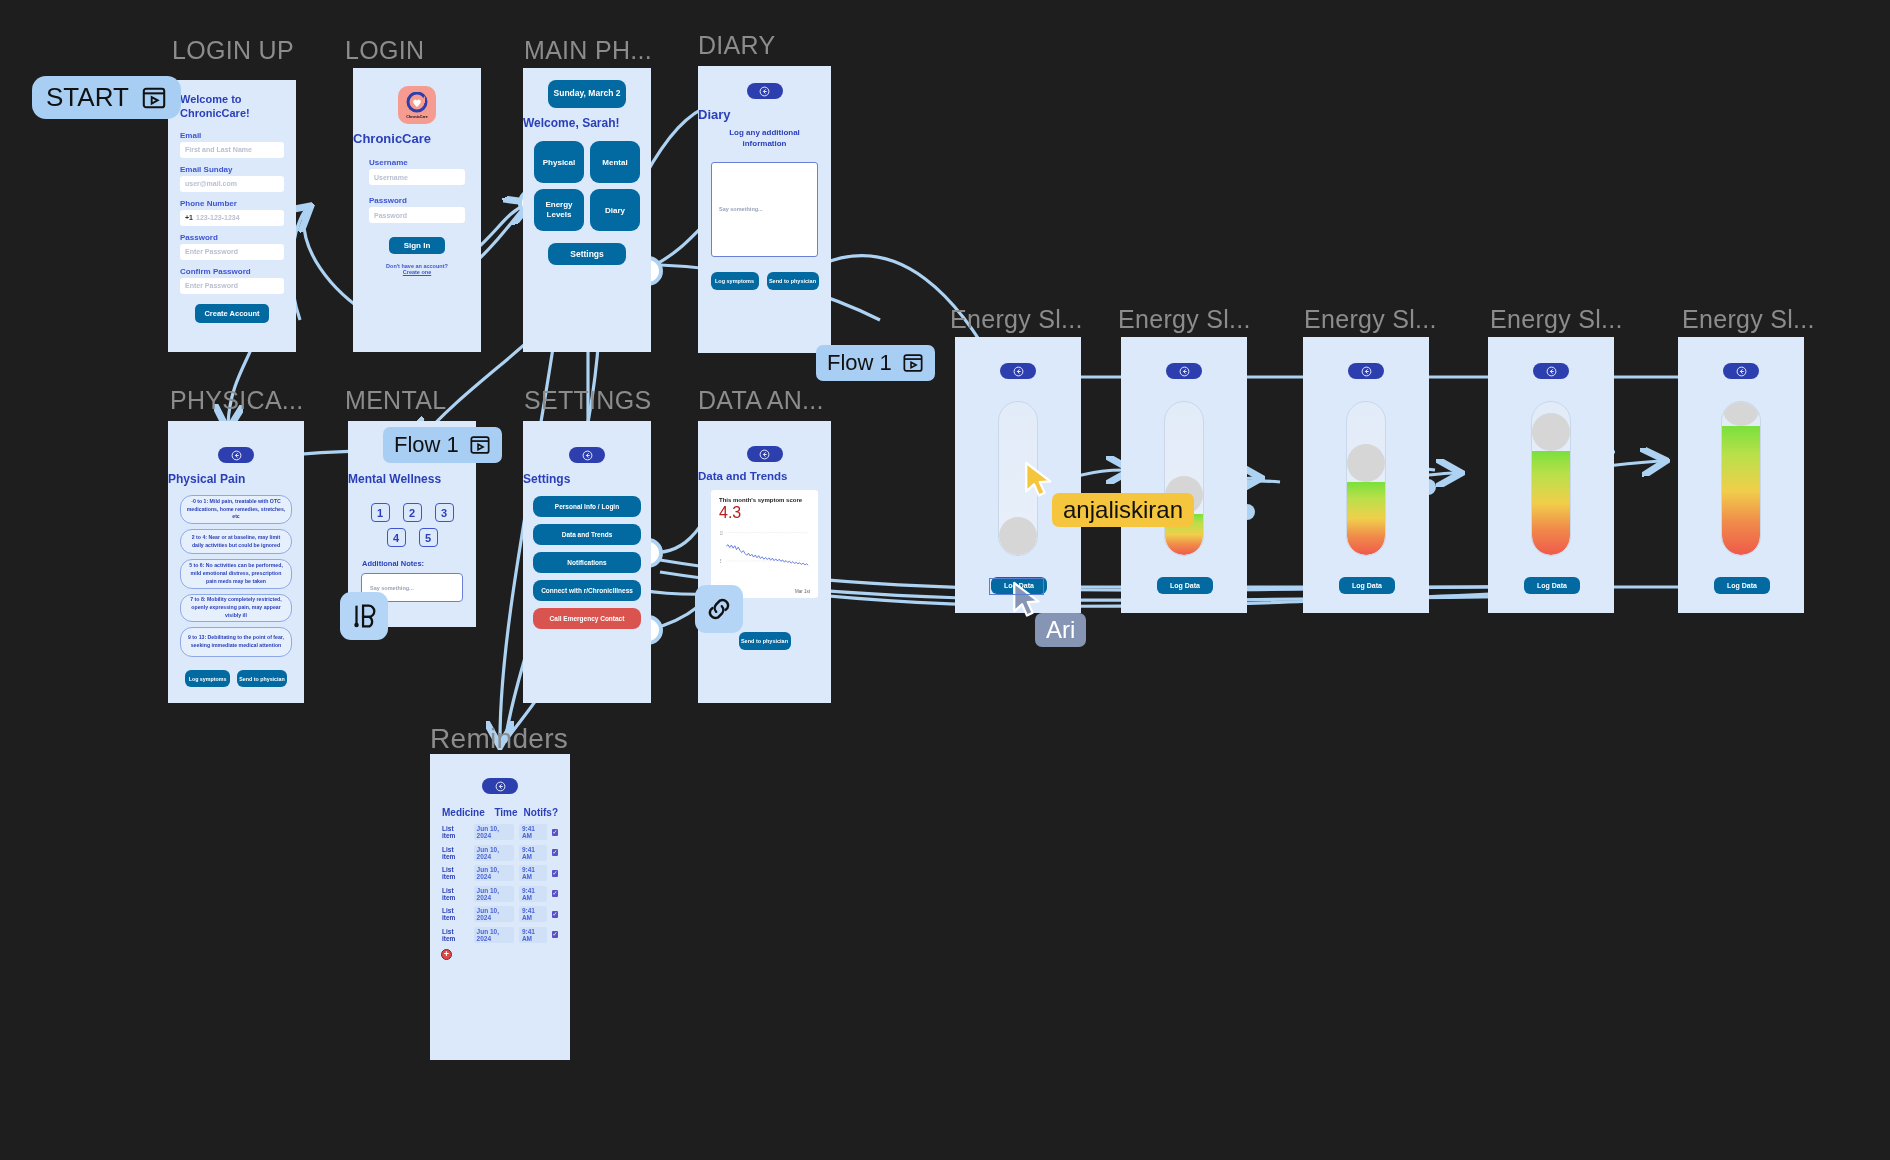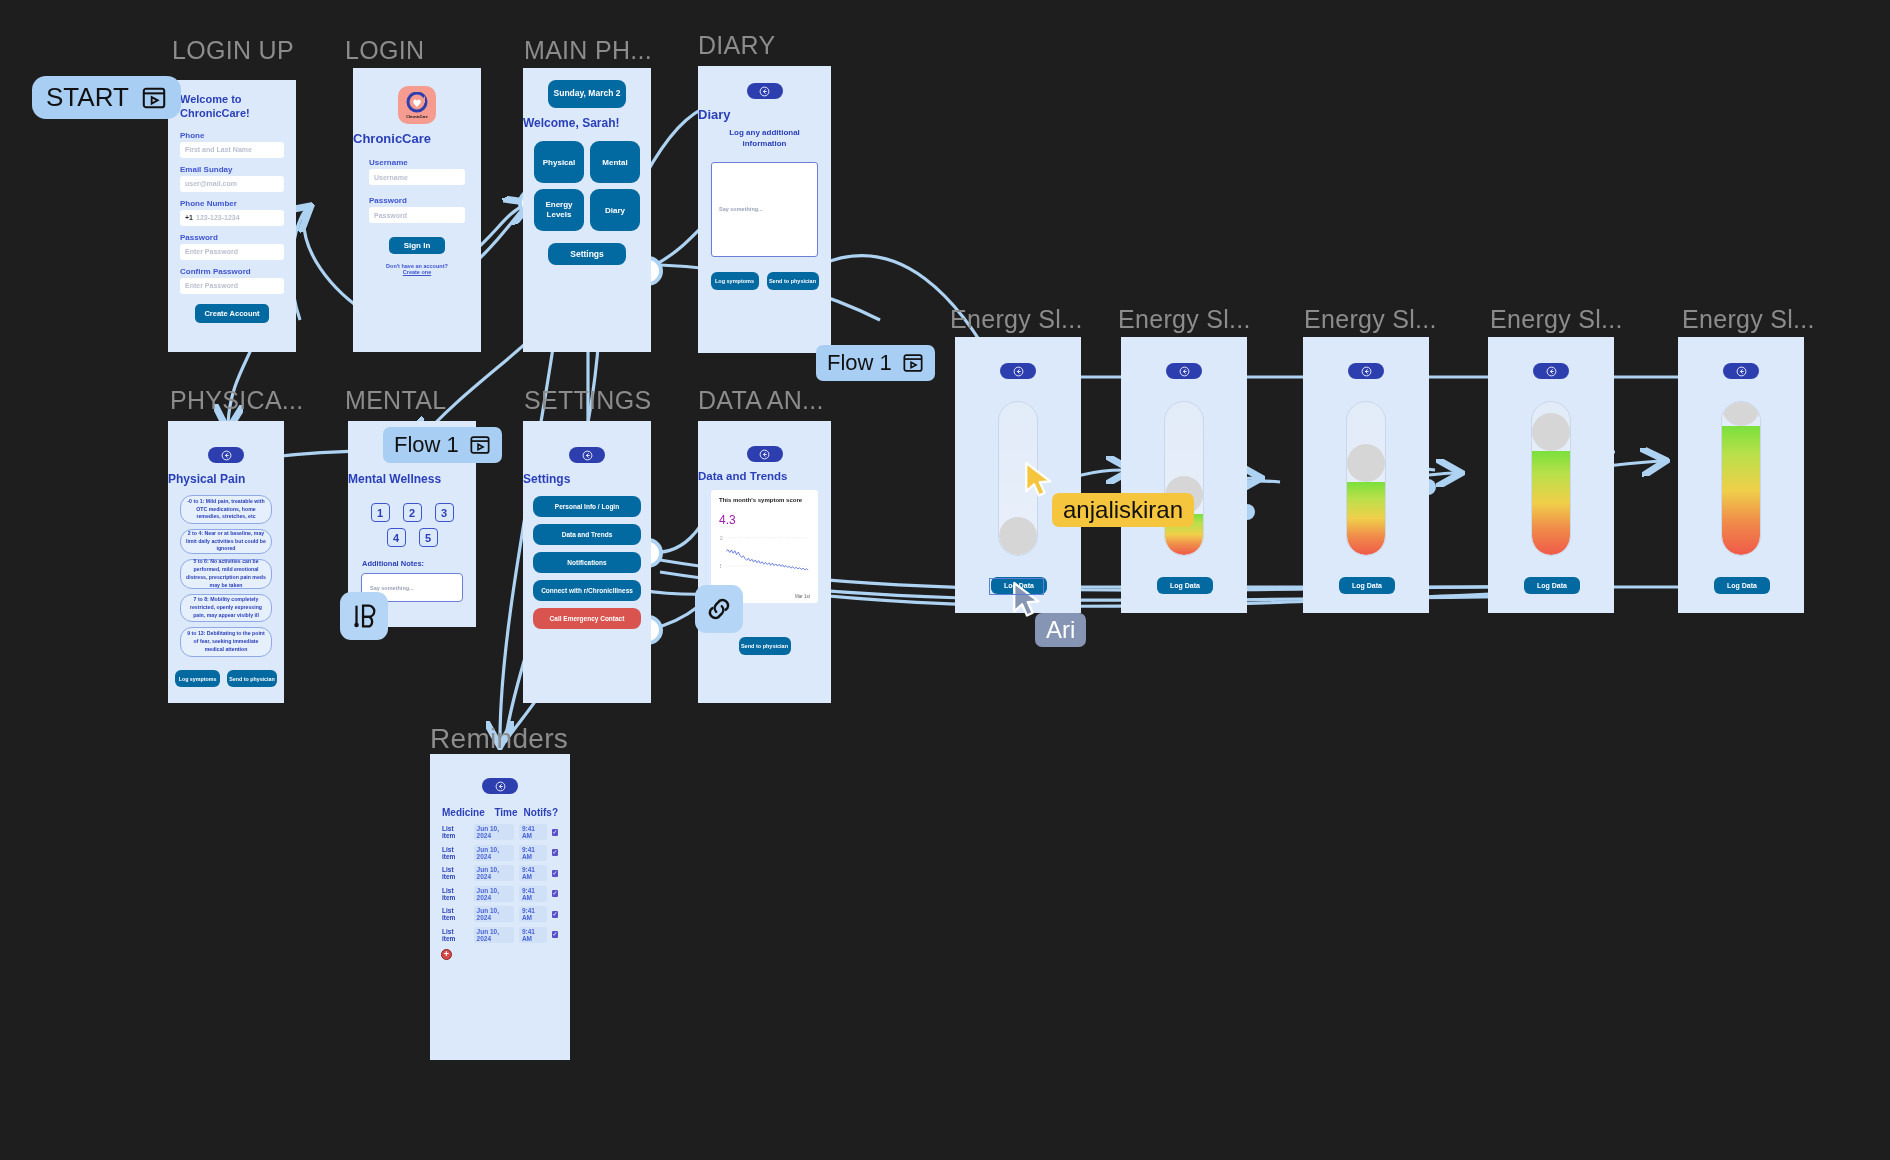--- a/index.html
+++ b/index.html
@@ -224,21 +224,21 @@
   <div class="frame-label" style="left:950px; top:305px;">Energy Sl...</div>
   <div class="frame-label" style="left:1118px; top:305px;">Energy Sl...</div>
   <div class="frame-label" style="left:1304px; top:305px;">Energy Sl...</div>
   <div class="frame-label" style="left:1490px; top:305px;">Energy Sl...</div>
   <div class="frame-label" style="left:1682px; top:305px;">Energy Sl...</div>
 
   <div class="frame" style="left:168px; top:80px; width:128px; height:272px;">
     <div class="ttl" style="margin-top:12px; font-size:11px; line-height:1.3; padding:0 12px;">Welcome to ChronicCare!</div>
     <div style="padding:10px 12px 0;">
       <div>
-        <div class="fld-label">Phone</div>
+        <div class="fld-label">Email</div>
         <div class="fld">First and Last Name</div>
       </div>
       <div style="margin-top:7px;">
         <div class="fld-label">Email Sunday</div>
         <div class="fld">user@mail.com</div>
       </div>
       <div style="margin-top:7px;">
         <div class="fld-label">Phone Number</div>
         <div class="fld">
           <span style="color:#333; font-weight:700;">+1</span>
@@ -305,21 +305,21 @@
     <div class="ttl" style="margin-top:8px; font-size:13px;">Diary</div>
     <div style="text-align:center; margin-top:6px; font-size:8px; color:#2a3fb8; font-weight:700; line-height:1.35; padding:0 14px;">Log any additional information</div>
     <div style="margin:12px 13px 0; height:95px; background:#fff; border:1px solid #6b7fd8; border-radius:3px;
                 display:flex; align-items:center; padding-left:7px; font-size:5.5px; color:#9aa3b8; font-weight:600;">Say something...</div>
     <div style="display:flex; gap:8px; justify-content:center; margin-top:15px;">
       <div class="pillbtn" style="width:48px; height:18px; font-size:5.5px; border-radius:6px;">Log symptoms</div>
       <div class="pillbtn" style="width:52px; height:18px; font-size:5.5px; border-radius:6px;">Send to physician</div>
     </div>
   </div>
 
-  <div class="frame" style="left:168px; top:421px; width:116px; height:282px;">
+  <div class="frame" style="left:168px; top:421px; width:136px; height:282px;">
     <div class="backbtn" style="margin:26px auto 0; width:36px; height:16px;">
       <svg width="11" height="11" viewBox="0 0 20 20">
         <circle cx="10" cy="10" r="8" fill="none" stroke="#fff" stroke-width="1.6"></circle>
         <path d="M12 6 L8 10 L12 14 M8 10 H14" fill="none" stroke="#fff" stroke-width="1.6"></path>
       </svg>
     </div>
     <div class="ttl" style="margin-top:9px; font-size:12px;">Physical Pain</div>
     <div style="padding:9px 12px 0; display:flex; flex-direction:column; gap:5px;">
       <div class="pain-card" style="height:29px;">-0 to 1: Mild pain, treatable with OTC medications, home remedies, stretches, etc</div>
       <div class="pain-card" style="height:25px;">2 to 4: Near or at baseline, may limit daily activities but could be ignored</div>
@@ -379,21 +379,21 @@
   <div class="frame" style="left:698px; top:421px; width:133px; height:282px;">
     <div class="backbtn" style="margin:25px auto 0; width:36px; height:16px;">
       <svg width="11" height="11" viewBox="0 0 20 20">
         <circle cx="10" cy="10" r="8" fill="none" stroke="#fff" stroke-width="1.6"></circle>
         <path d="M12 6 L8 10 L12 14 M8 10 H14" fill="none" stroke="#fff" stroke-width="1.6"></path>
       </svg>
     </div>
     <div class="ttl" style="margin-top:8px; font-size:11.5px;">Data and Trends</div>
     <div style="margin:8px 13px 0; background:#fff; border-radius:3px; padding:7px 8px 4px;">
       <div style="font-size:6px; color:#222; font-weight:600;">This month's symptom score</div>
-      <div style="font-size:12px; color:#a21caf; margin-top:10px;">4.3</div>
+      <div style="font-size:16px; color:#b91c1c; margin-top:1px;">4.3</div>
       <svg id="trend-chart" width="100%" height="62" viewBox="0 0 200 70" preserveAspectRatio="none">
           <line x1="16" y1="44.00000000000001" x2="196" y2="44.00000000000001" stroke="#cccccc" stroke-width="0.6" stroke-dasharray="2,2"></line>
           <text x="2" y="46.50000000000001" font-size="5" fill="#888888" font-family="Liberation Sans, sans-serif">5</text>
           <line x1="16" y1="11.999999999999998" x2="196" y2="11.999999999999998" stroke="#cccccc" stroke-width="0.6" stroke-dasharray="2,2"></line>
           <text x="2" y="14.499999999999998" font-size="5" fill="#888888" font-family="Liberation Sans, sans-serif">13</text>
           <path d="M16.0,27.2 L19.8,25.6 L23.5,28.8 L27.3,26.0 L31.0,29.6 L34.8,26.8 L38.5,31.2 L42.3,28.4 L46.0,32.0 L49.8,34.4 L53.5,32.4 L57.3,35.6 L61.0,37.6 L64.8,35.2 L68.5,38.4 L72.3,36.4 L76.0,39.6 L79.8,37.2 L83.5,40.4 L87.3,38.0 L91.0,41.2 L94.8,39.2 L98.5,42.0 L102.3,40.0 L106.0,42.4 L109.8,40.4 L113.5,43.2 L117.3,40.8 L121.0,43.6 L124.8,41.6 L128.5,44.0 L132.3,42.0 L136.0,44.4 L139.8,42.8 L143.5,45.2 L147.3,43.6 L151.0,45.6 L154.8,44.4 L158.5,46.4 L162.3,44.8 L166.0,46.8 L169.8,45.6 L173.5,47.2 L177.3,46.0 L181.0,48.0 L184.8,46.4 L188.5,48.4 L192.3,47.2 L196.0,48.8" fill="none" stroke="#3b57d6" stroke-width="1.1"></path>
         </svg>
       <div style="display:flex; justify-content:space-between; font-size:4.5px; color:#666; margin-top:1px;">
         <span>Feb 1st</span>
         <span>Mar 1st</span>

